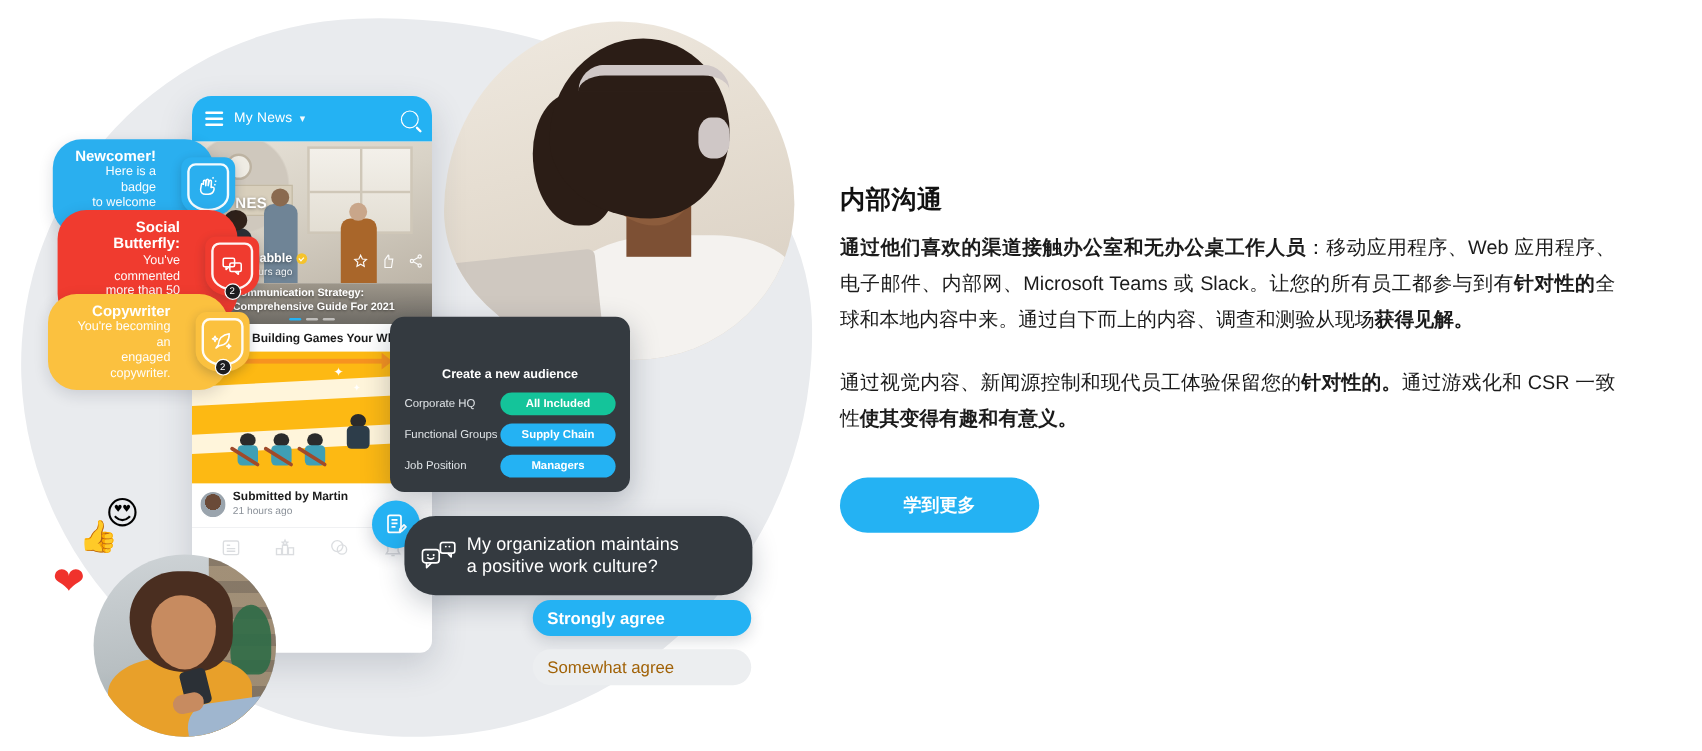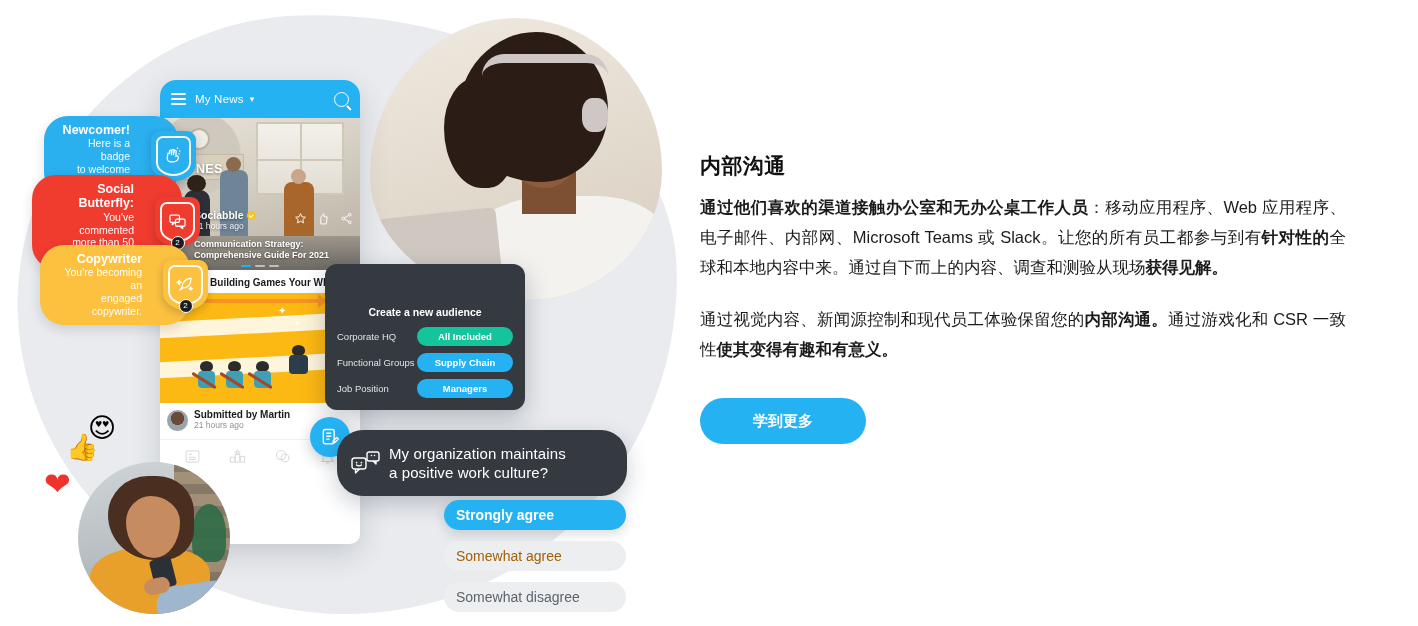--- a/index.html
+++ b/index.html
@@ -182,21 +182,21 @@
     font-size:17px; color:#fff;
   }
   .badge-count {
     position:absolute; bottom:-3px; left:50%; transform:translateX(-50%);
     width:14px;height:14px;border-radius:50%; background:#1d1d1f; color:#fff;
     font-size:8px; display:flex; align-items:center; justify-content:center;
     border:1.5px solid #fff;
   }
   #pill-newcomer { left:44px; top:116px; background:#2aafef; width:134px; }
   #pill-newcomer .badge-shield { background:#2aafef; }
-  #pill-social  { left:32px; top:175px; background:#f03b2f; width:150px; }
+  #pill-social  { left:48px; top:175px; background:#f03b2f; width:150px; }
   #pill-social .badge-shield { background:#f03b2f; }
   #pill-copy    { left:40px; top:245px; background:#fbc13f; width:150px; }
   #pill-copy .badge-shield { background:#fbc13f; }
 
   
   .hero-photo {
     position:absolute; left:370px; top:18px; width:292px; height:282px;
     border-radius: 50% 50% 46% 54% / 56% 54% 46% 44%;
     overflow:hidden;
     background: linear-gradient(165deg,#efe9e0 0%,#e6ded2 40%,#d7cdc0 100%);
@@ -571,26 +571,25 @@
             <circle cx="10.4" cy="11.6" r=".9" fill="#fff" stroke="none"></circle>
           <path d="M5.6 14c1 1.2 3.8 1.2 4.8 0" stroke-linecap="round"></path>
         </svg>
       </span>
       <div class="q-text">My organization maintains</div>
       <div class="q-text">a positive work culture?</div>
     </div>
 
     <div class="answer" id="ans-1">Strongly agree</div>
     <div class="answer" id="ans-2">Somewhat agree</div>
-    <div class="answer" id="ans-3">Somewhat disagree</div>
   </div>
 
   <div class="content">
     <h2 class="heading">内部沟通</h2>
 
     <p class="body-text"><b>通过他们喜欢的渠道接触办公室和无办公桌工作人员</b><span>：移动应用程序、Web 应用程序、电子邮件、内部网、Microsoft Teams 或 Slack。让您的所有员工都参与到有</span><b>针对性的</b><span>全球和本地内容中来。通过自下而上的内容、调查和测验从现场</span><b>获得见解。</b></p>
 
-    <p class="body-text"><span>通过视觉内容、新闻源控制和现代员工体验保留您的</span><b>内部沟通。</b><span>通过游戏化和 CSR 一致性</span><b>使其变得有趣和有意义。</b></p>
+    <p class="body-text"><span>通过视觉内容、新闻源控制和现代员工体验保留您的</span><b>针对性的。</b><span>通过游戏化和 CSR 一致性</span><b>使其变得有趣和有意义。</b></p>
 
     <button class="cta">学到更多</button>
   </div>
 
 </div>
 
 </body></html>

